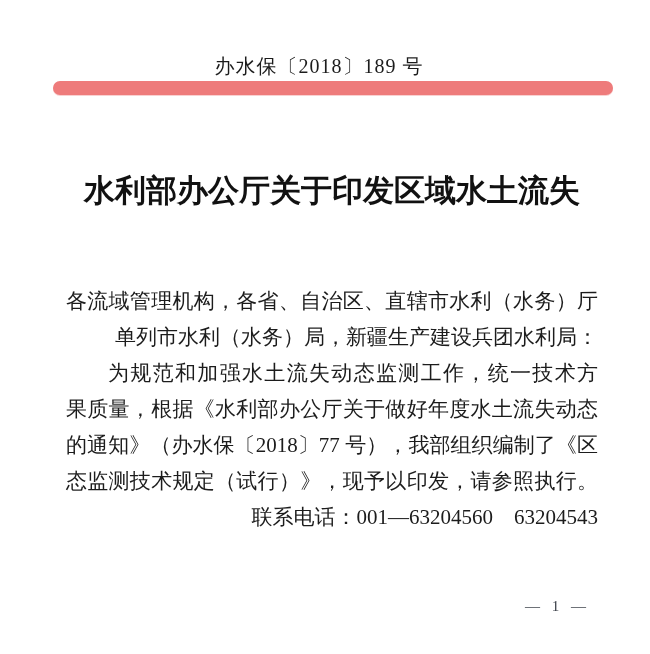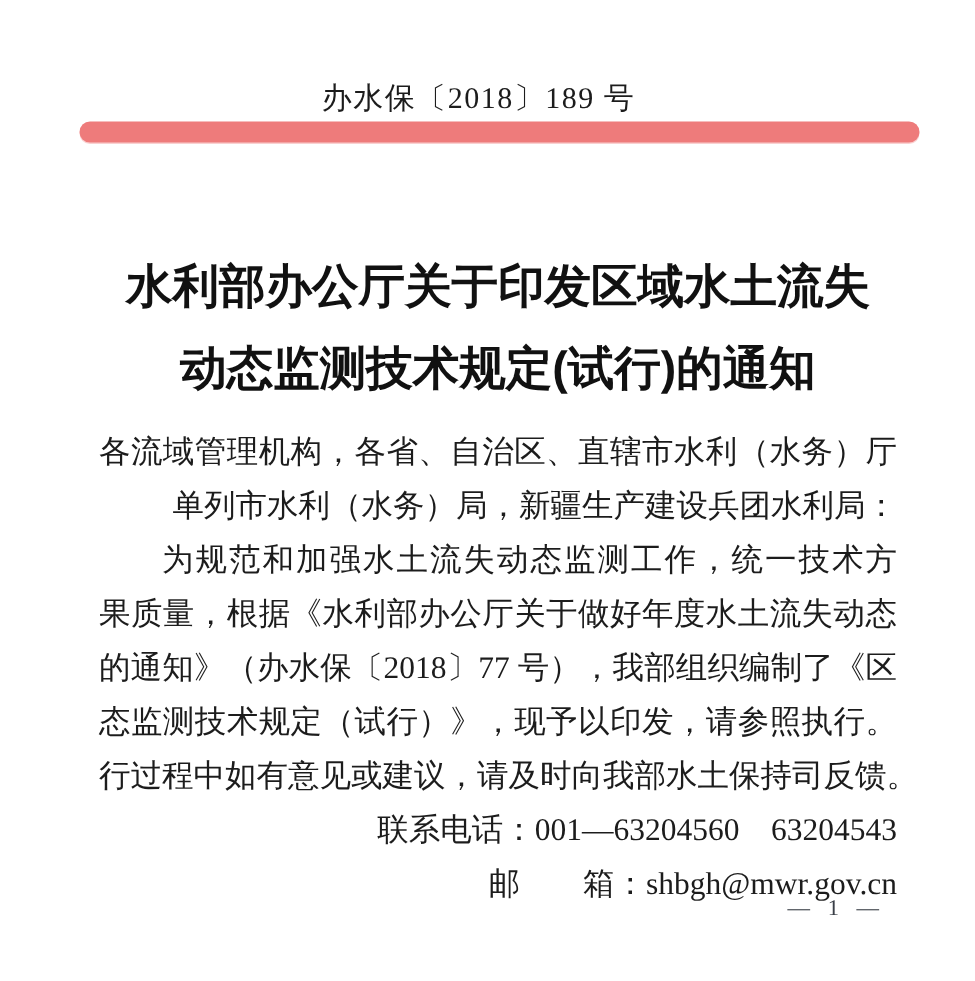--- a/index.html
+++ b/index.html
@@ -77,30 +77,27 @@
 <body>
 
 <div class="page">
 
   <div class="doc-number">办水保〔2018〕189 号</div>
 
   <div class="divider"></div>
 
   <div class="title">
     <div>水利部办公厅关于印发区域水土流失</div>
-    <div>动态监测技术规定(试行)的通知</div>
   </div>
 
   <div class="body-text">
     <div class="line just">各流域管理机构，各省、自治区、直辖市水利（水务）厅（局），各计划</div>
     <div class="line">单列市水利（水务）局，新疆生产建设兵团水利局：</div>
     <div class="line just indent">为规范和加强水土流失动态监测工作，统一技术方法，保证成</div>
     <div class="line just">果质量，根据《水利部办公厅关于做好年度水土流失动态监测工作</div>
     <div class="line just">的通知》（办水保〔2018〕77 号），我部组织编制了《区域水土流失动</div>
     <div class="line just">态监测技术规定（试行）》，现予以印发，请参照执行。各单位在执</div>
-    <div class="line">行过程中如有意见或建议，请及时向我部水土保持司反馈。</div>
     <div class="line indent">联系电话：001—63204560　63204543</div>
-    <div class="line indent">邮　　箱：shbgh@mwr.gov.cn</div>
   </div>
 
   <div class="page-number">— 1 —</div>
 
 </div>
 
 </body></html>

